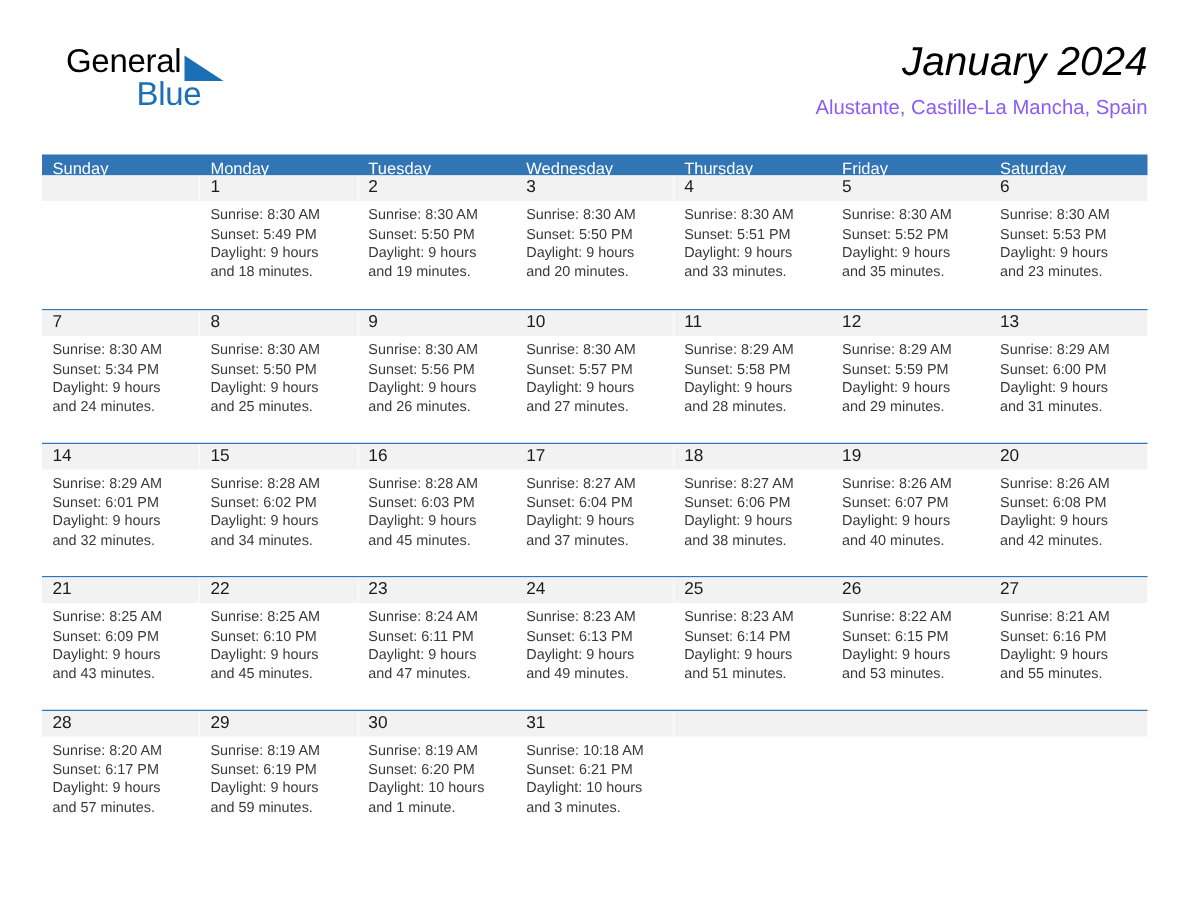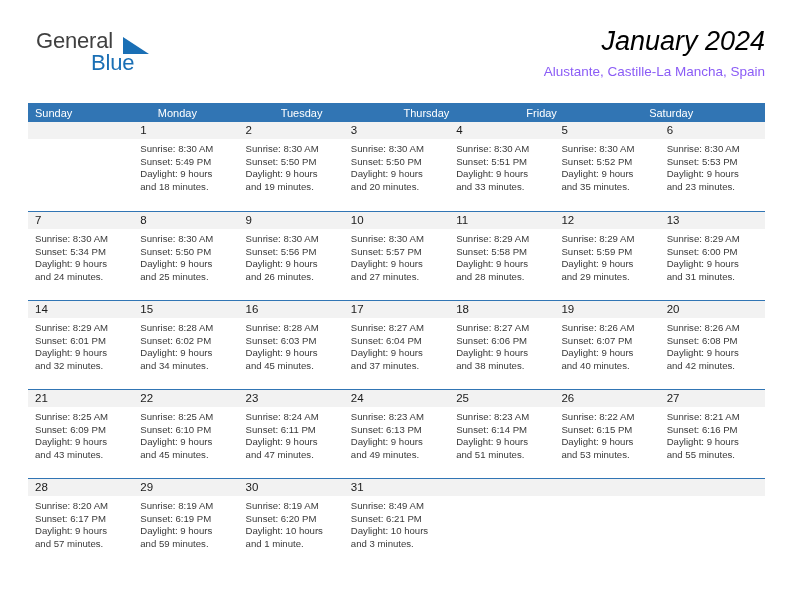--- a/index.html
+++ b/index.html
@@ -30,24 +30,24 @@
   }
   .brand {
     position: absolute;
     left: 0;
     top: 0;
     width: 200px;
     height: 58px;
   }
   .brand-general {
     position: absolute;
-    left: 8px;
+    left: 16px;
     top: 0px;
     font-size: 22px;
-    color: #404040;
+    color: #000000;
     letter-spacing: -0.2px;
     font-family: "Liberation Sans", sans-serif;
   }
   .brand-tri {
     position: absolute;
     left: 95px;
     top: 9px;
     width: 0;
     height: 0;
     border-left: 26px solid #1a6fb5;
@@ -87,21 +87,21 @@
   
   .calendar {
     position: absolute;
     left: 28px;
     top: 103px;
     width: 737px;
   }
   .dow-row {
     display: flex;
     background: #3175b4;
-    height: 19px;
+    height: 14px;
   }
   .dow {
     flex: 1 1 0;
     color: #ffffff;
     font-size: 11px;
     line-height: 21px;
     padding-left: 7px;
     box-sizing: border-box;
     white-space: nowrap;
     overflow: hidden;
@@ -164,20 +164,21 @@
       <div class="cal-subtitle">Alustante, Castille-La Mancha, Spain</div>
     </div>
 
   </div>
 
   <div class="calendar">
     <div class="dow-row" id="dow-row">
         <div class="dow">Sunday</div>
         <div class="dow">Monday</div>
         <div class="dow">Tuesday</div>
+        <div class="dow">Wednesday</div>
         <div class="dow">Thursday</div>
         <div class="dow">Friday</div>
         <div class="dow">Saturday</div>
       </div>
     <div id="weeks-container">
         <div class="week">
           <div class="cell empty">
             <div class="daynum"></div>
             <div class="lines"></div>
           </div>
@@ -455,21 +456,21 @@
             <div class="lines">
               <div class="line">Sunrise: 8:19 AM</div>
               <div class="line">Sunset: 6:20 PM</div>
               <div class="line">Daylight: 10 hours</div>
               <div class="line">and 1 minute.</div>
             </div>
           </div>
           <div class="cell">
             <div class="daynum">31</div>
             <div class="lines">
-              <div class="line">Sunrise: 8:49 AM</div>
+              <div class="line">Sunrise: 10:18 AM</div>
               <div class="line">Sunset: 6:21 PM</div>
               <div class="line">Daylight: 10 hours</div>
               <div class="line">and 3 minutes.</div>
             </div>
           </div>
           <div class="cell empty">
             <div class="daynum"></div>
             <div class="lines"></div>
           </div>
           <div class="cell empty">

